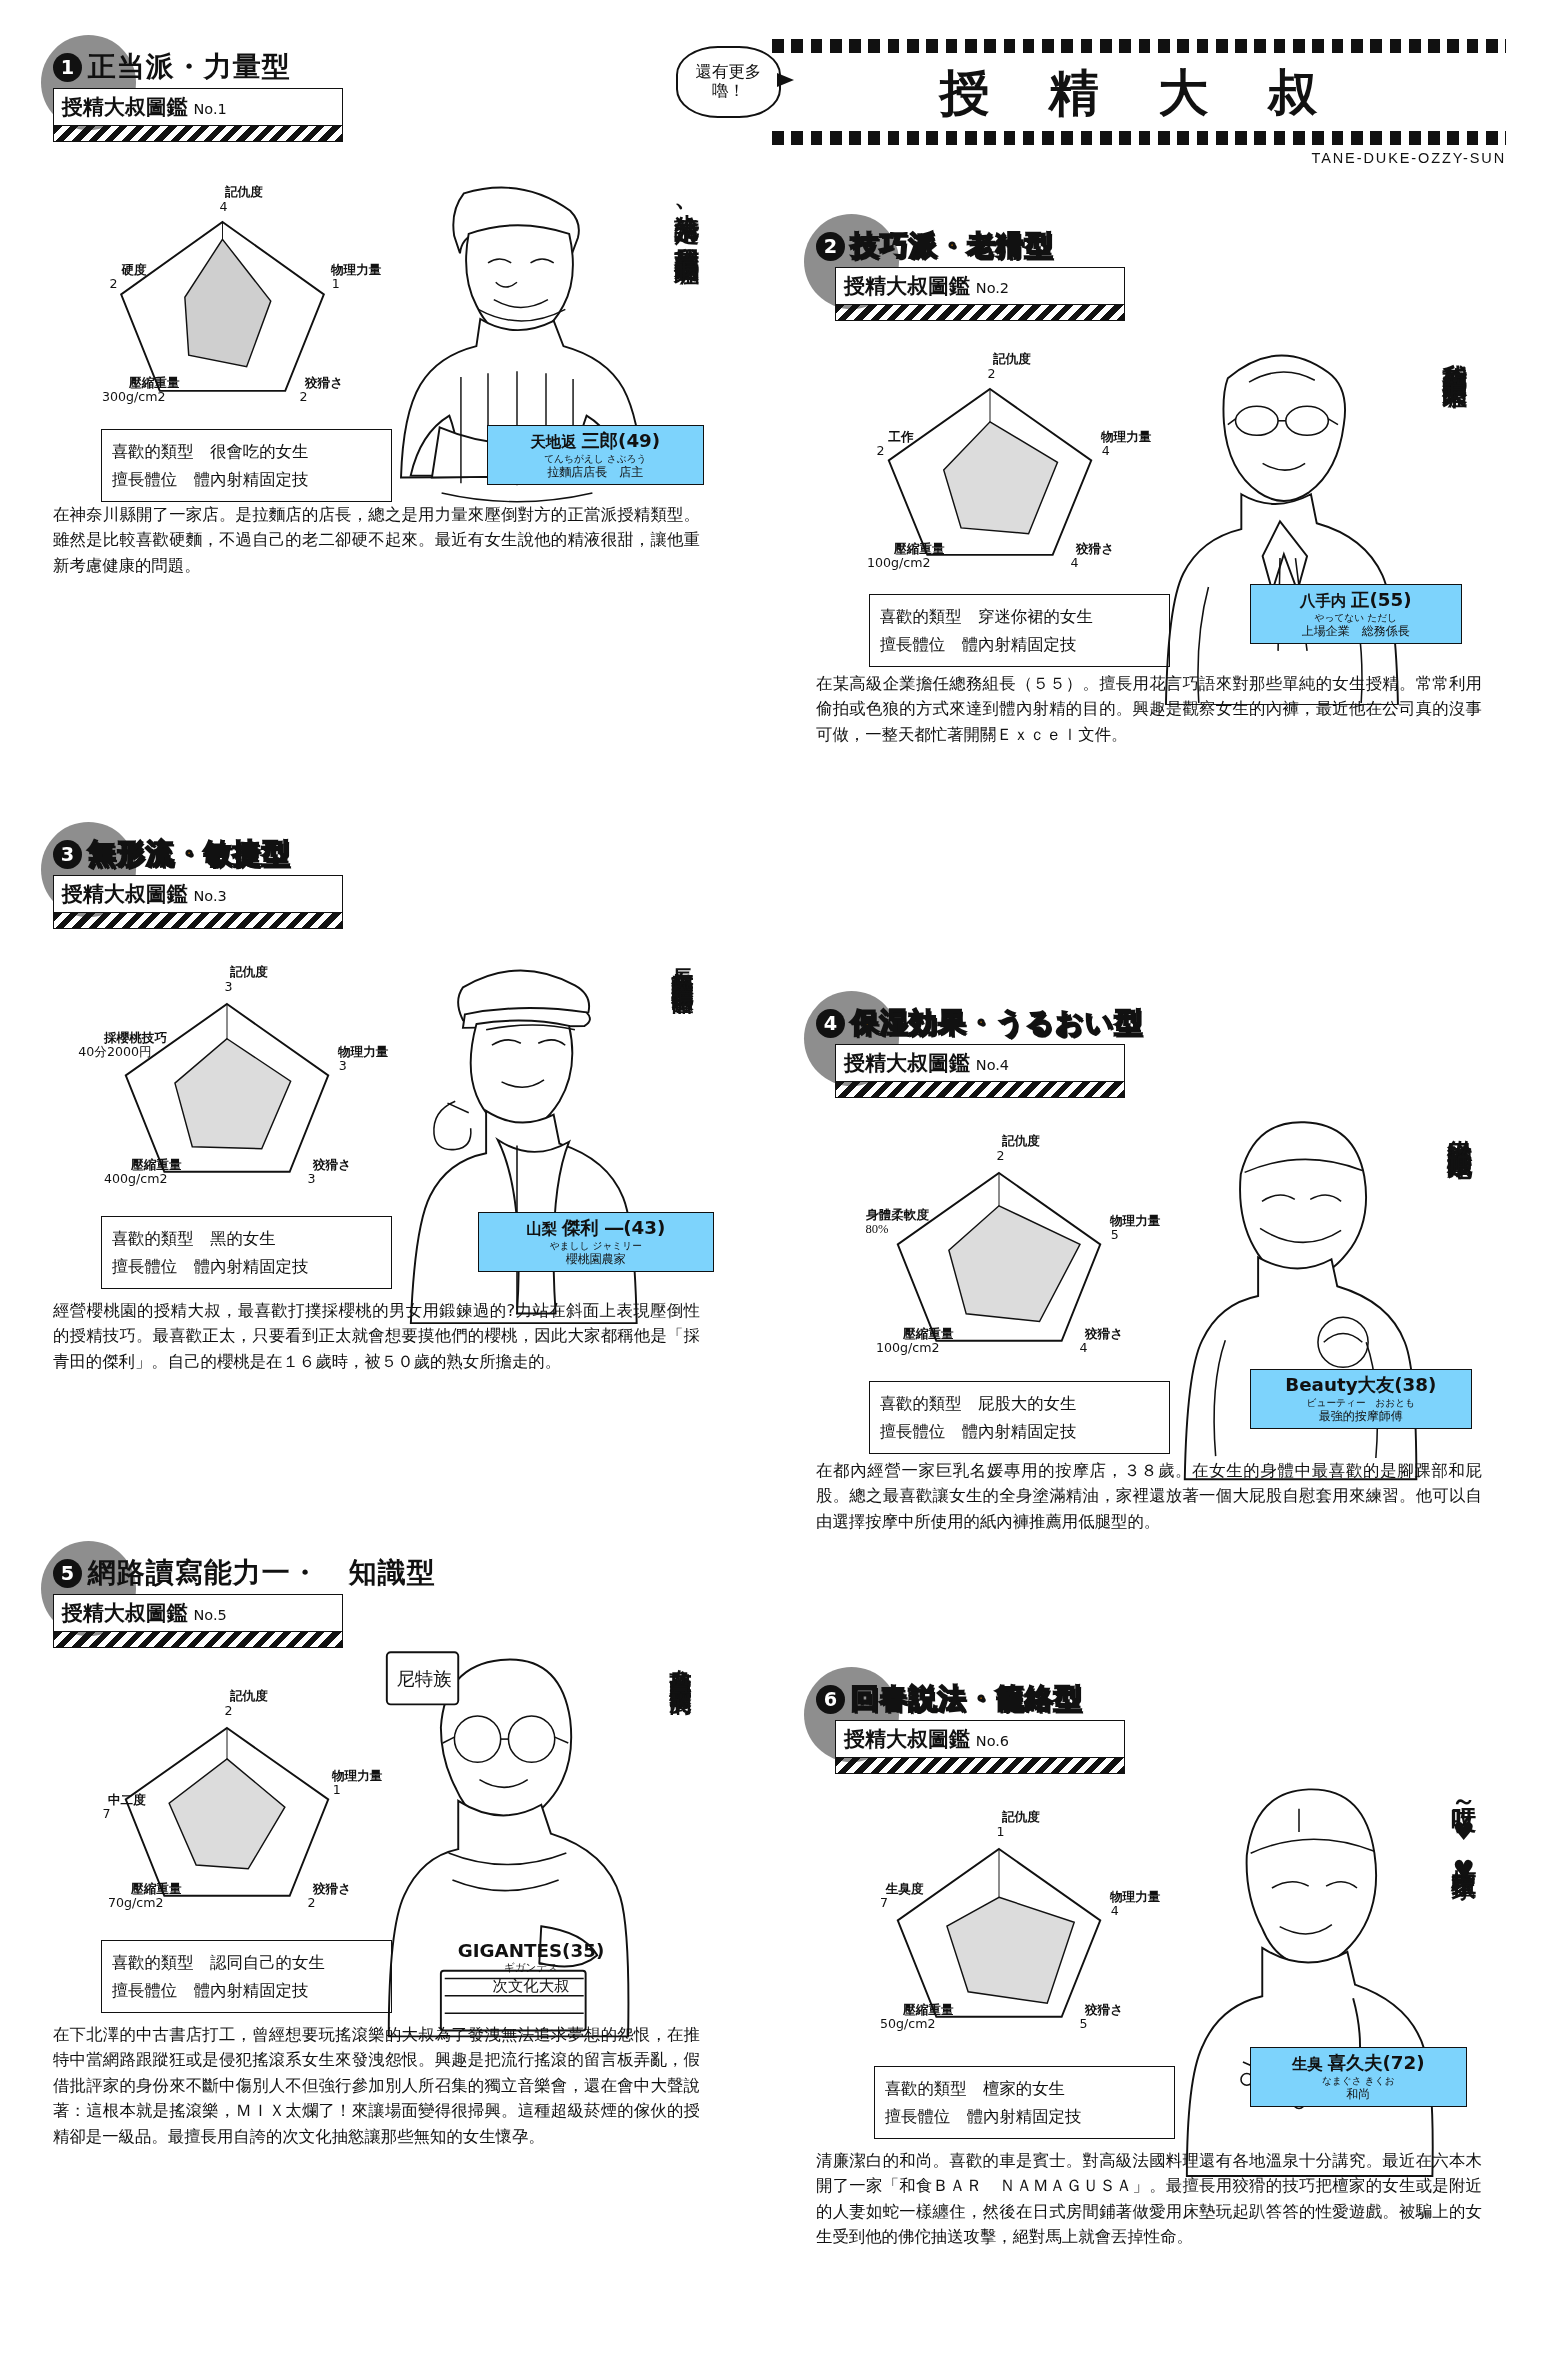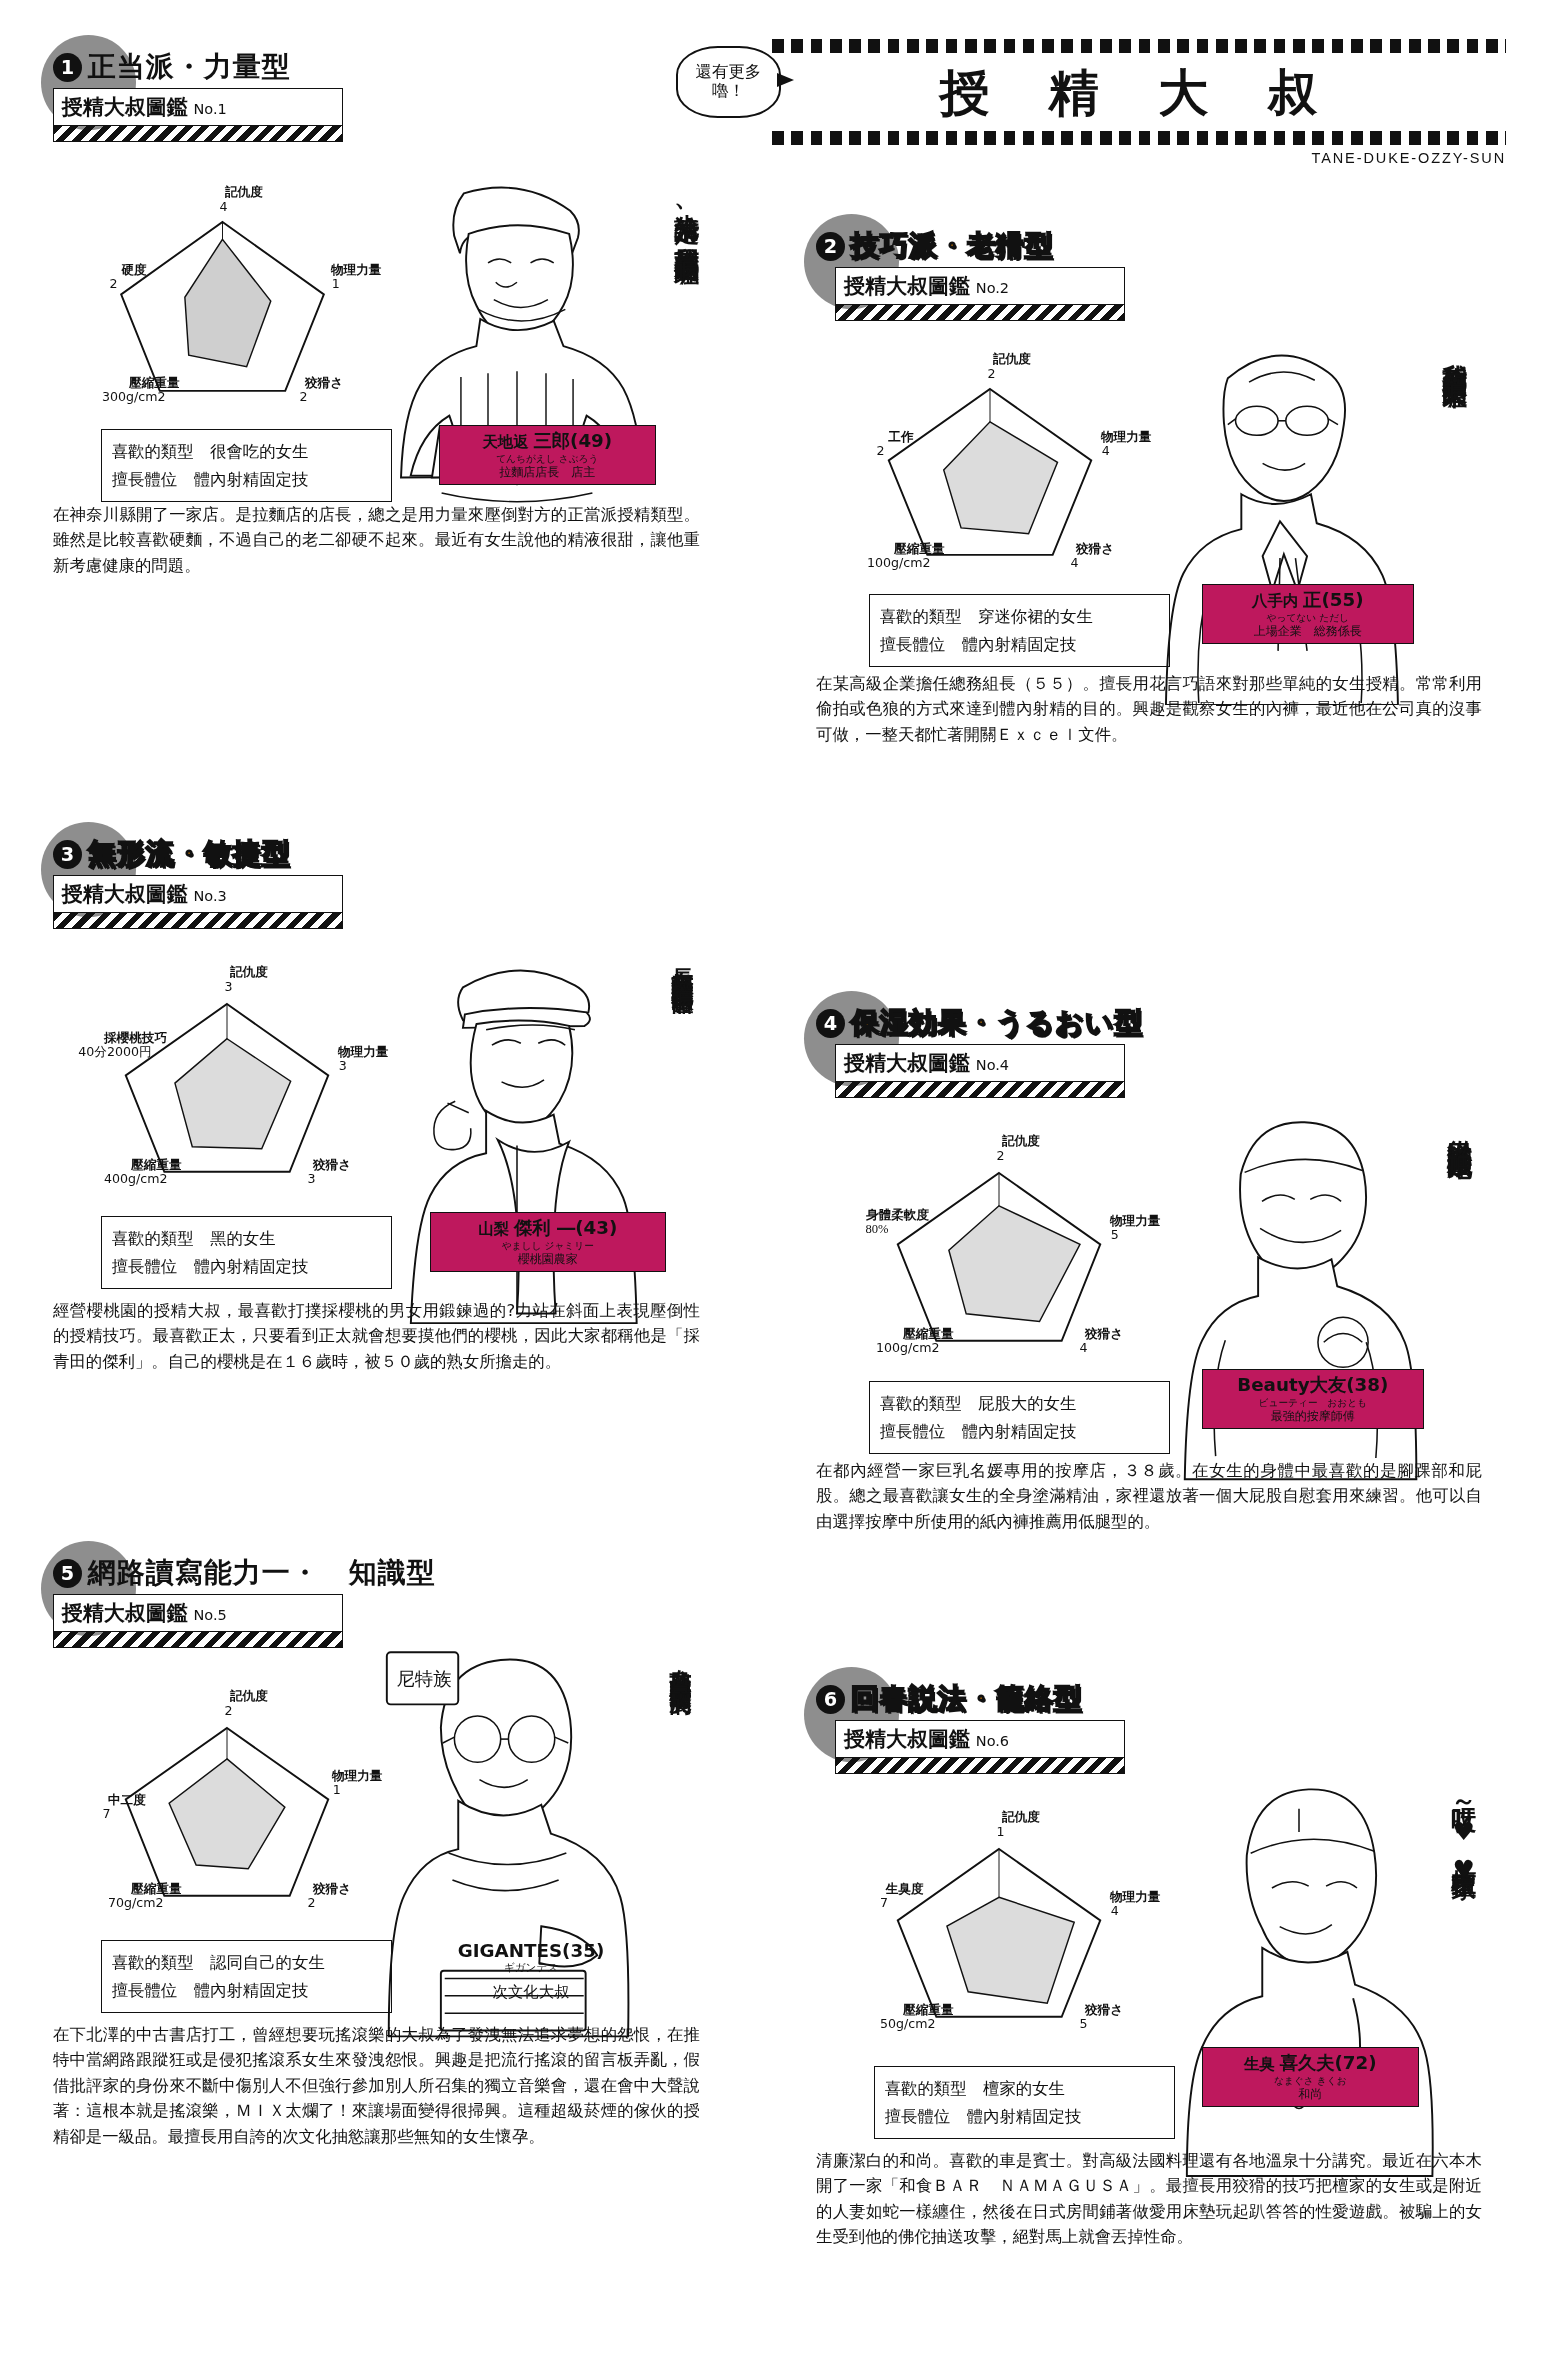--- a/index.html
+++ b/index.html
@@ -34,21 +34,21 @@
   .radarwrap svg{display:block;}
   .rlab{position:absolute;font-size:12.6px;line-height:1.15;text-align:center;white-space:nowrap;}
   .rlab b{font-weight:bold;display:block;font-size:12.6px;padding-left:41px;}
   .rlab .v{font-size:12.6px;}
 
   .likebox{border:1.9px solid #111;font-size:16.4px;line-height:1.7;padding:7.7px 9.7px;}
   .likebox div{white-space:nowrap;}
 
   .body{font-size:16.4px;line-height:1.55;text-align:justify;}
 
-  .namebox{border:1.9px solid #111;background:#be185d;padding:3.9px 5.8px;font-size:15.4px;text-align:center;line-height:1.25;}
+  .namebox{border:1.9px solid #111;background:#7dd3fc;padding:3.9px 5.8px;font-size:15.4px;text-align:center;line-height:1.25;margin-left:48px;}
   .namebox .n1{font-weight:bold;font-size:18.3px;}
   .namebox .ruby{font-size:9.7px;}
   .namebox .sub{font-size:12px;}
 
   .vert{writing-mode:vertical-rl;text-orientation:upright;font-size:25px;font-weight:bold;line-height:1.25;letter-spacing:1.9px;}
   .vert.small{font-size:22px;}
 
   
   .art{position:relative;border:0;overflow:hidden;}
   .art svg{display:block;}
@@ -378,21 +378,21 @@
     <div class="vert small" style="position:absolute;left:614px;top:97px;height:309px;">女孩子哭喊的模樣才是最美麗的…</div>
 
     <div class="likebox" style="position:absolute;left:48px;top:386px;width:270px;">
       <div>喜歡的類型　認同自己的女生</div>
       <div>擅長體位　體內射精固定技</div>
     </div>
 
     <div style="position:absolute;left:367px;top:386px;width:222px;text-align:center;">
       <div style="font-weight:bold;font-size:18.3px;">GIGANTES(35)</div>
       <div style="font-size:10.6px;">ギガンテス</div>
-      <div style="font-size:15.4px;margin-top:7px;">次文化大叔</div>
+      <div style="font-size:15.4px;margin-top:1px;">次文化大叔</div>
     </div>
 
     <div class="body" style="position:absolute;left:0px;top:468px;width:647px;">在下北澤的中古書店打工，曾經想要玩搖滾樂的大叔為了發洩無法追求夢想的怨恨，在推特中當網路跟蹤狂或是侵犯搖滾系女生來發洩怨恨。興趣是把流行搖滾的留言板弄亂，假借批評家的身份來不斷中傷別人不但強行參加別人所召集的獨立音樂會，還在會中大聲說著：這根本就是搖滾樂，ＭＩＸ太爛了！來讓場面變得很掃興。這種超級菸煙的傢伙的授精卻是一級品。最擅長用自誇的次文化抽慾讓那些無知的女生懷孕。</div>
   </div>
 
   <div class="sec" style="left:816px;top:1680px;width:676px;">
     <div class="blob"></div>
     <div class="head outl">
       <span class="num">6</span>
       <span class="t2">回春説法・籠絡型</span>

